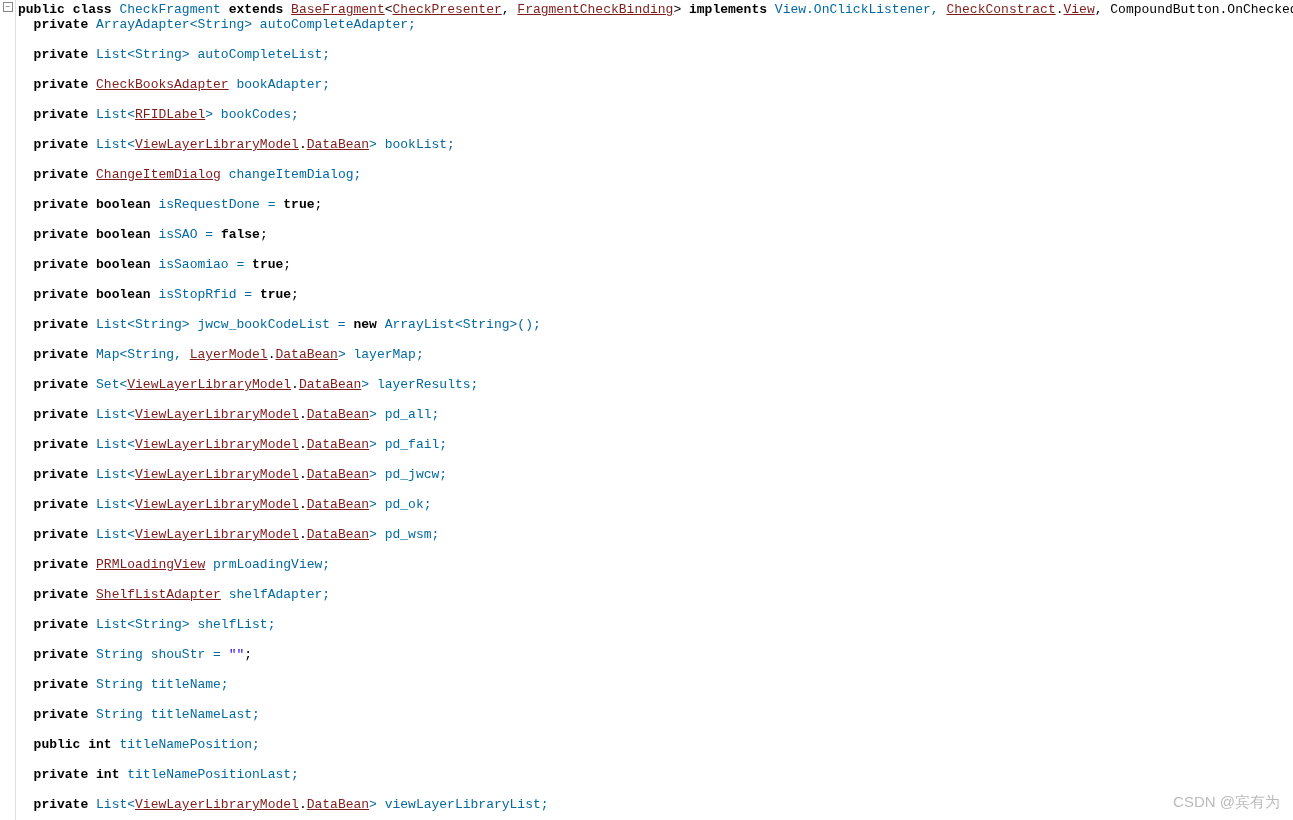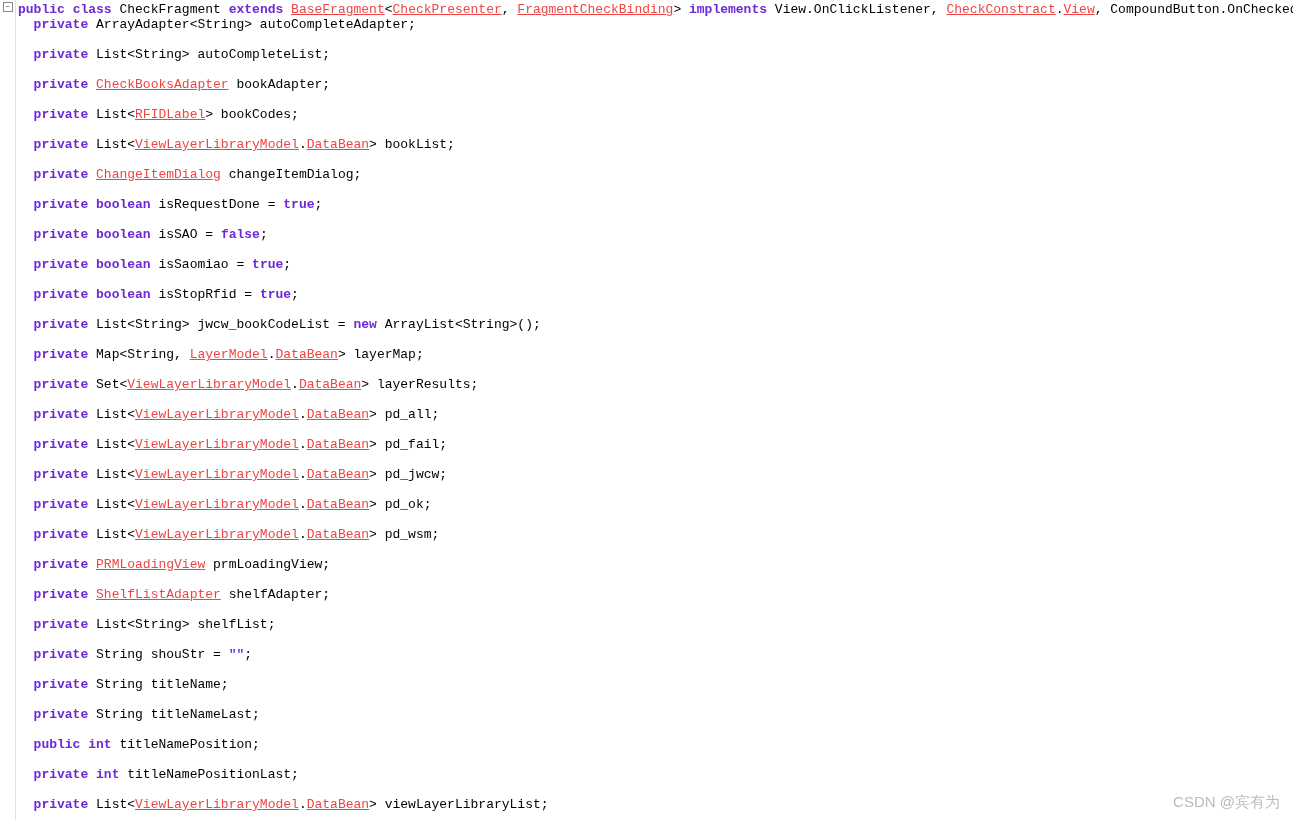--- a/index.html
+++ b/index.html
@@ -52,23 +52,23 @@
       height: 15px;
       display: flex;
       align-items: center;
     }
     .line-content {
       white-space: pre;
     }
     .blank-line {
       height: 15px;
     }
-    .kw { color: #6d28d9; font-weight: bold; }
-    .link { color: #ef4444; text-decoration: underline; }
-    .ident { color: #000000; }
+    .kw { color: #000000; font-weight: bold; }
+    .link { color: #7f1d1d; text-decoration: underline; }
+    .ident { color: #0369a1; }
     .op { color: #000000; }
     .str { color: #2a00ff; }
     .watermark {
       position: absolute;
       bottom: 8px;
       right: 13px;
       color: #bbbbbb;
       font-size: 15px;
       font-family: -apple-system, BlinkMacSystemFont, "Segoe UI", Arial, sans-serif;
       pointer-events: none;

